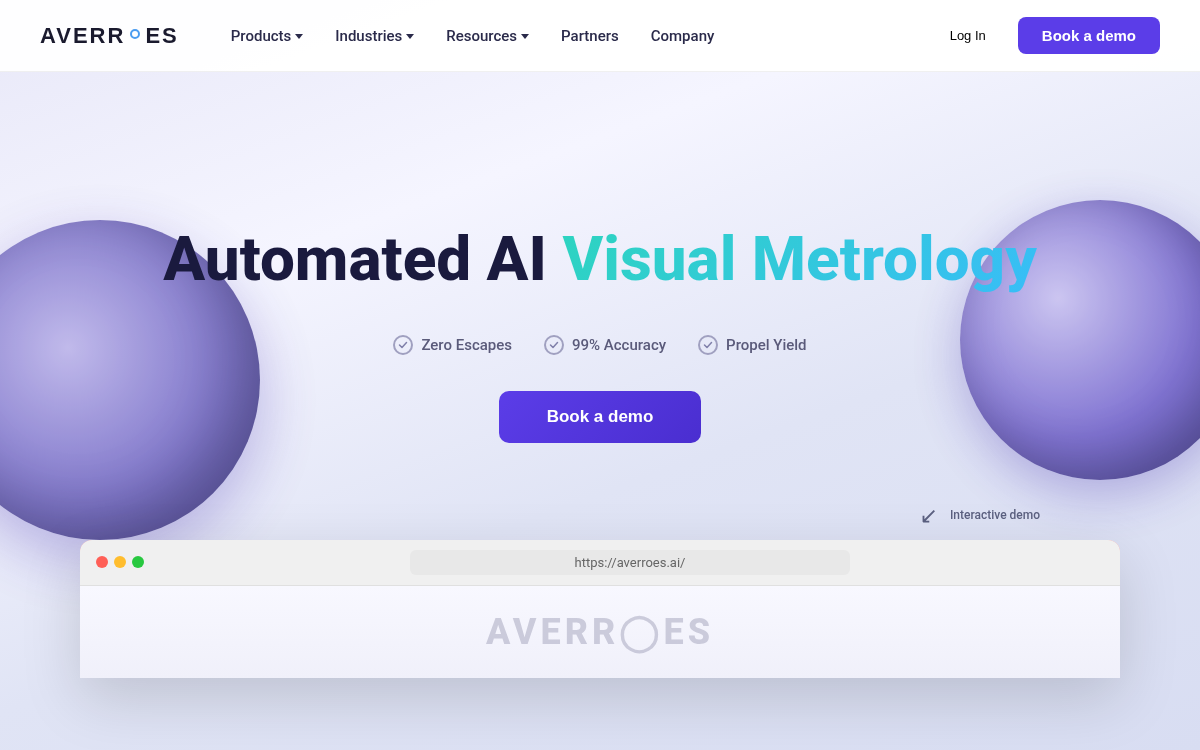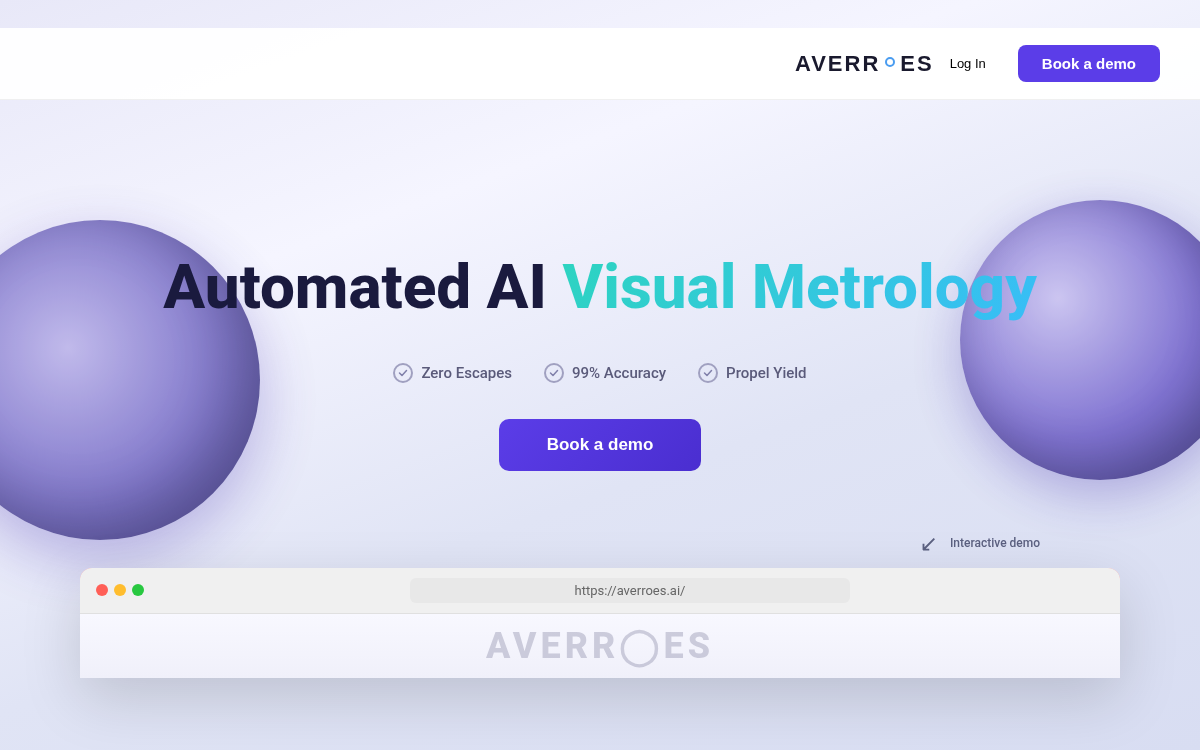--- a/index.html
+++ b/index.html
@@ -54,26 +54,25 @@
       z-index: 1;
       box-shadow: inset -15px -15px 50px rgba(0,0,0,0.3), 0 15px 50px rgba(80,60,180,0.4);
     }
 
     
     nav {
       position: relative;
       z-index: 100;
       display: flex;
       align-items: center;
-      justify-content: flex-end;
+      justify-content: space-between;
       padding: 0 40px;
       height: 72px;
       background: rgba(255,255,255,0.95);
       border-bottom: 1px solid rgba(0,0,0,0.06);
-      margin-top: 28px;
     }
 
     .nav-left {
       display: flex;
       align-items: center;
       gap: 40px;
     }
 
     .logo {
       display: flex;
@@ -303,21 +302,21 @@
       border-radius: 6px;
       padding: 5px 16px;
       font-size: 13px;
       color: #666;
       text-align: center;
       max-width: 440px;
       margin: 0 auto;
     }
 
     .browser-content {
-      height: 64px;
+      height: 92px;
       background: linear-gradient(180deg, #f8f8ff 0%, #f0f0fa 100%);
       display: flex;
       align-items: center;
       justify-content: center;
     }
 
     .browser-logo-placeholder {
       font-size: 36px;
       font-weight: 800;
       letter-spacing: 4px;
@@ -330,20 +329,40 @@
 <div class="bg-gradient"></div>
 <div class="orb-left"></div>
 <div class="orb-right"></div>
 
 <nav>
   <div class="nav-left">
     <div class="logo">
       <span class="logo-text">AVERR</span>
       <span class="logo-dot"></span>
       <span class="logo-text">ES</span>
+    </div>
+    <div class="nav-links">
+      <a class="nav-item">
+        <span>Products</span>
+        <span class="chevron"></span>
+      </a>
+      <a class="nav-item">
+        <span>Industries</span>
+        <span class="chevron"></span>
+      </a>
+      <a class="nav-item">
+        <span>Resources</span>
+        <span class="chevron"></span>
+      </a>
+      <a class="nav-item">
+        <span>Partners</span>
+      </a>
+      <a class="nav-item">
+        <span>Company</span>
+      </a>
     </div>
   </div>
   <div class="nav-right">
     <button class="login-btn">Log In</button>
     <button class="demo-btn-nav">Book a demo</button>
   </div>
 </nav>
 
 <div class="hero">
   <h1 class="hero-title">

